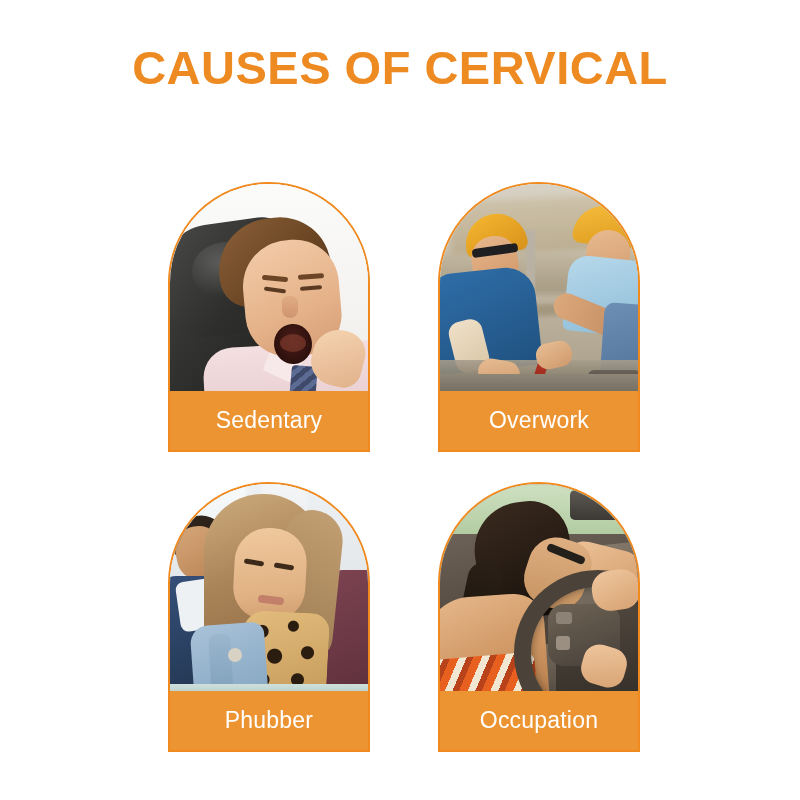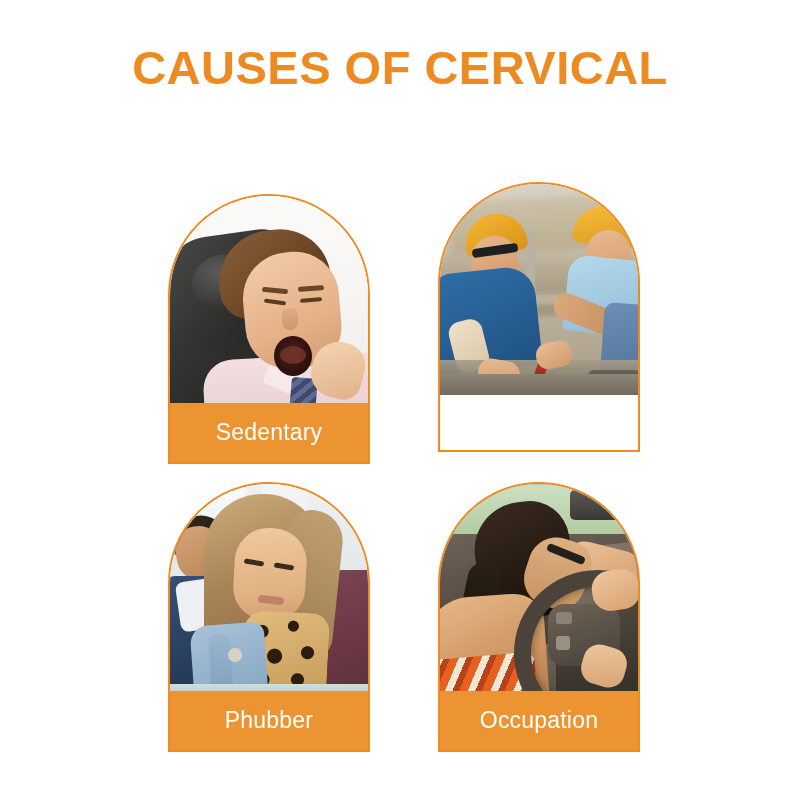--- a/index.html
+++ b/index.html
@@ -46,21 +46,21 @@
     position: absolute;
     width: 202px;
     height: 270px;
     border: 2px solid #f08a1e;
     border-top-left-radius: 101px;
     border-top-right-radius: 101px;
     box-sizing: border-box;
     overflow: hidden;
     background: #ffffff;
   }
-  .card.c0 { left: 0px;   top: 12px;   }
+  .card.c0 { left: 0px;   top: 0px;   }
   .card.c1 { left: 270px; top: 0px;   }
   .card.c2 { left: 0px;   top: 300px; }
   .card.c3 { left: 270px; top: 300px; }
 
   .photo {
     position: absolute;
     left: 0;
     top: 0;
     width: 100%;
     height: 211px;
@@ -346,20 +346,23 @@
         <div class="p1-jeans"></div>
         <div class="p1-bandage"></div>
         <div class="p1-rail2"></div>
         <div class="p1-boot"></div>
         <div class="p1-tool"></div>
         <div class="p1-hand-r"></div>
         <div class="p1-hand-l"></div>
         <div class="p1-rail"></div>
       </div>
     </div>
+    <div class="label-band">
+      <span class="label-text">Overwork</span>
+    </div>
   </div>
 
   <div class="card c2">
     <div class="photo">
       <div class="photo-inner">
         <div class="p2-bg"></div>
         <div class="p2-win"></div>
         <div class="p2-col"></div>
         <div class="p2-boy-hair"></div>
         <div class="p2-boy-head"></div>

